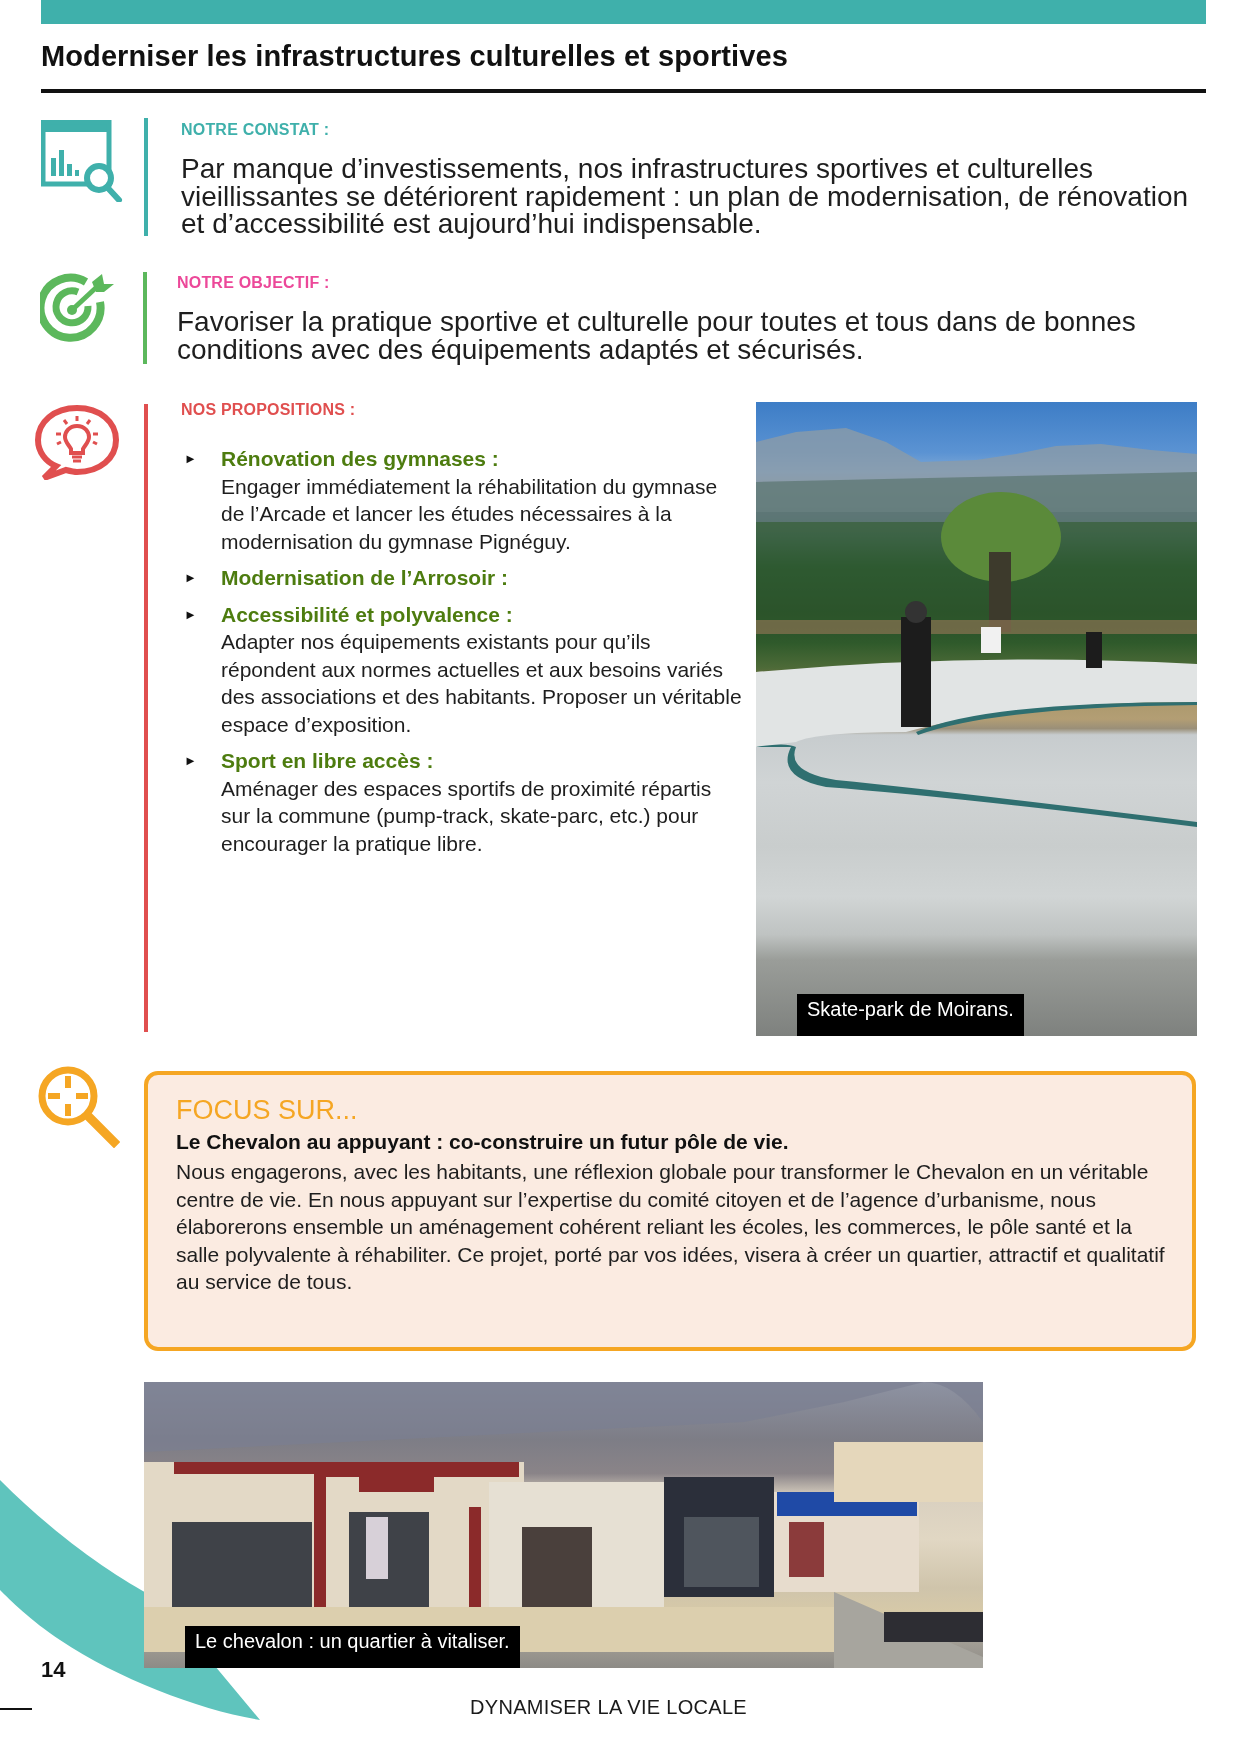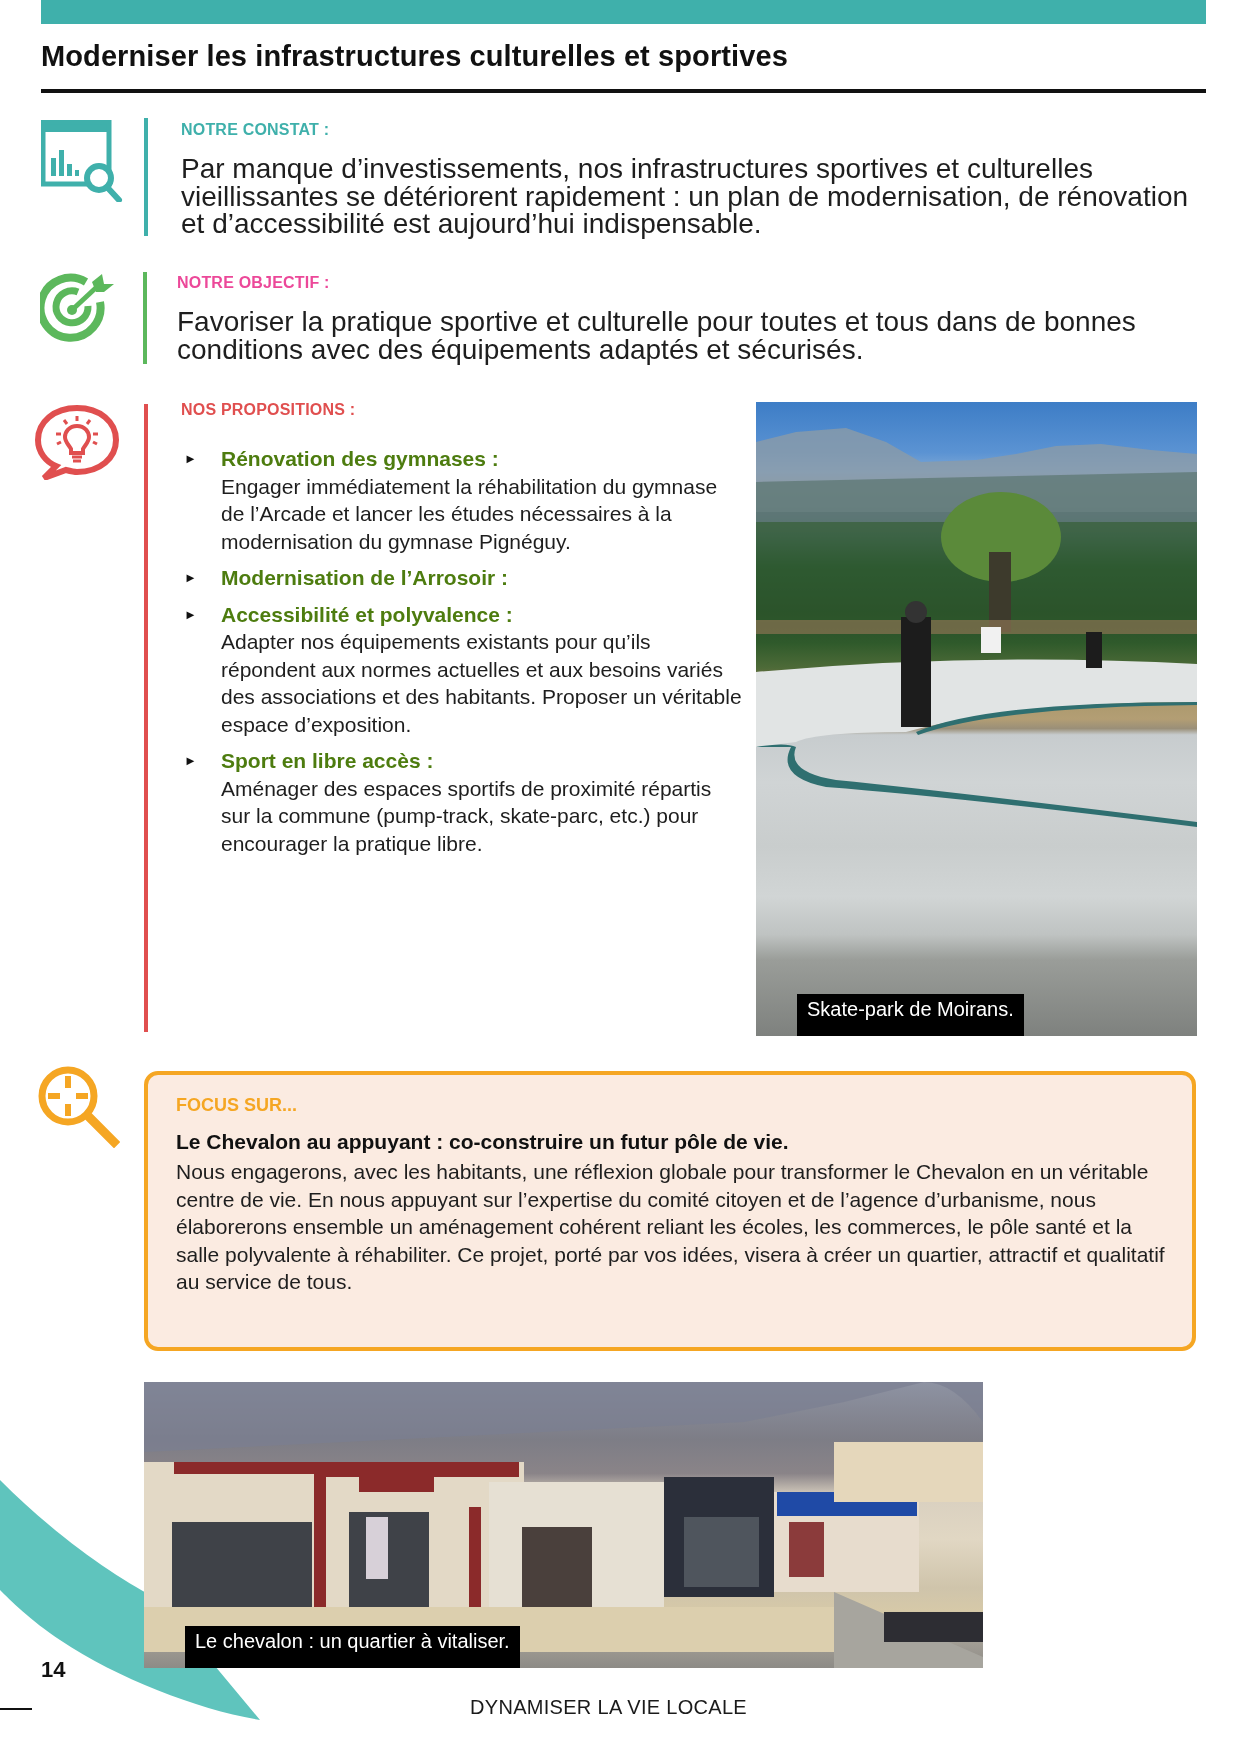--- a/index.html
+++ b/index.html
@@ -28,21 +28,21 @@
   .skate { left: 756px; top: 402px; width: 441px; height: 634px;
     background:
       linear-gradient(180deg, #3d7dc6 0%, #5b93d3 8%, #7fa9d6 11%, #8e9fae 13%, #697d8b 17%, #52716d 21%, #2e5a3a 26%, #274b2a 33%, #2f5a2b 38%, #4e6b38 42%, #7d6e48 44%, #a8976a 46%, #b39e74 50%, #9a8f78 51.5%, #c7ccce 52.5%, #d0d4d5 60%, #c9cdcd 70%, #d1d5d5 78%, #bfc3c2 84%, #9a9d99 88%, #7e817e 100%);
   }
   .chevalon { left: 144px; top: 1382px; width: 839px; height: 286px;
     background:
       linear-gradient(180deg, #8e93a3 0%, #7d7d86 20%, #8a8488 32%, #d9d0c0 40%, #e1d7c3 55%, #cfc4ab 72%, #d6c9a8 80%, #a9a49a 88%, #8d8b86 100%);
   }
 
   .focus-box { position: absolute; left: 144px; top: 1071px; width: 1052px; height: 280px; border: 4px solid #f5a623; border-radius: 14px; background: #fbebe1; }
-  .focus-head { position: absolute; left: 28px; top: 20px; font-size: 18px; font-weight: 700; color: #f5a623; }
+  .focus-head { position: absolute; left: 28px; top: 20px; font-size: 27px; font-weight: 400; color: #f5a623; }
   .focus-sub { position: absolute; left: 28px; top: 55px; font-size: 21px; font-weight: 700; color: #111; }
   .focus-text { position: absolute; left: 28px; top: 83px; width: 990px; font-size: 21px; line-height: 27.5px; color: #1e1e1e; }
 
   .deco-swoosh { position: absolute; left: 0; top: 1480px; width: 300px; height: 274px; }
   .footer-dash { position: absolute; left: 0; top: 1708px; width: 32px; height: 2px; background: #111; }
   .page-num { position: absolute; left: 41px; top: 1657px; font-size: 22px; font-weight: 700; color: #111; }
   .footer-section { position: absolute; left: 470px; top: 1696px; font-size: 20px; color: #1a1a1a; letter-spacing: 0.3px; }
 </style>
 </head>
 <body>

